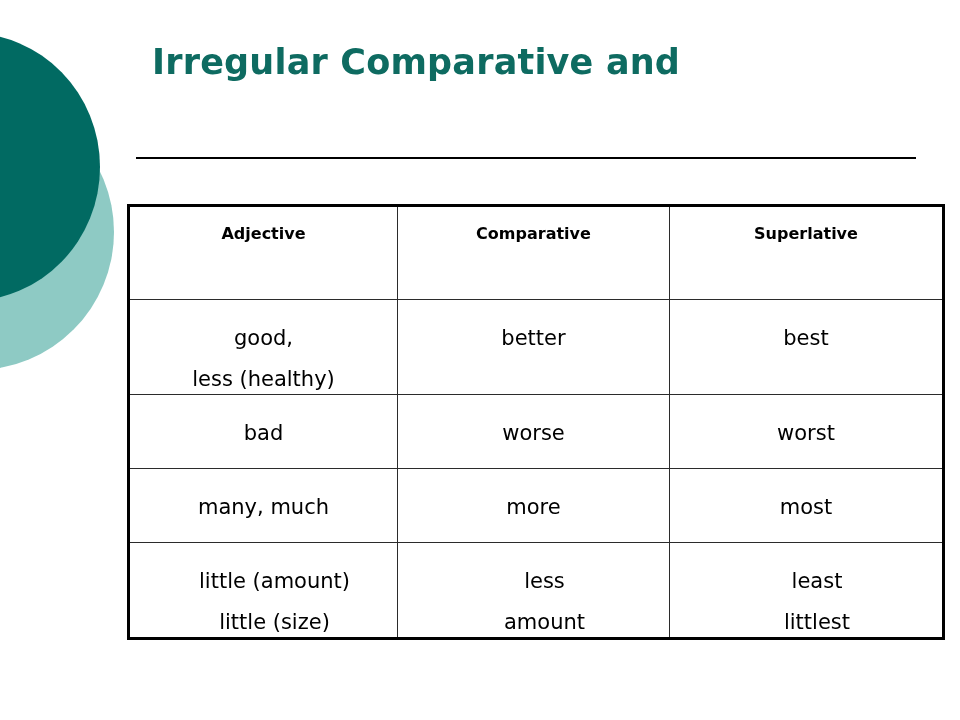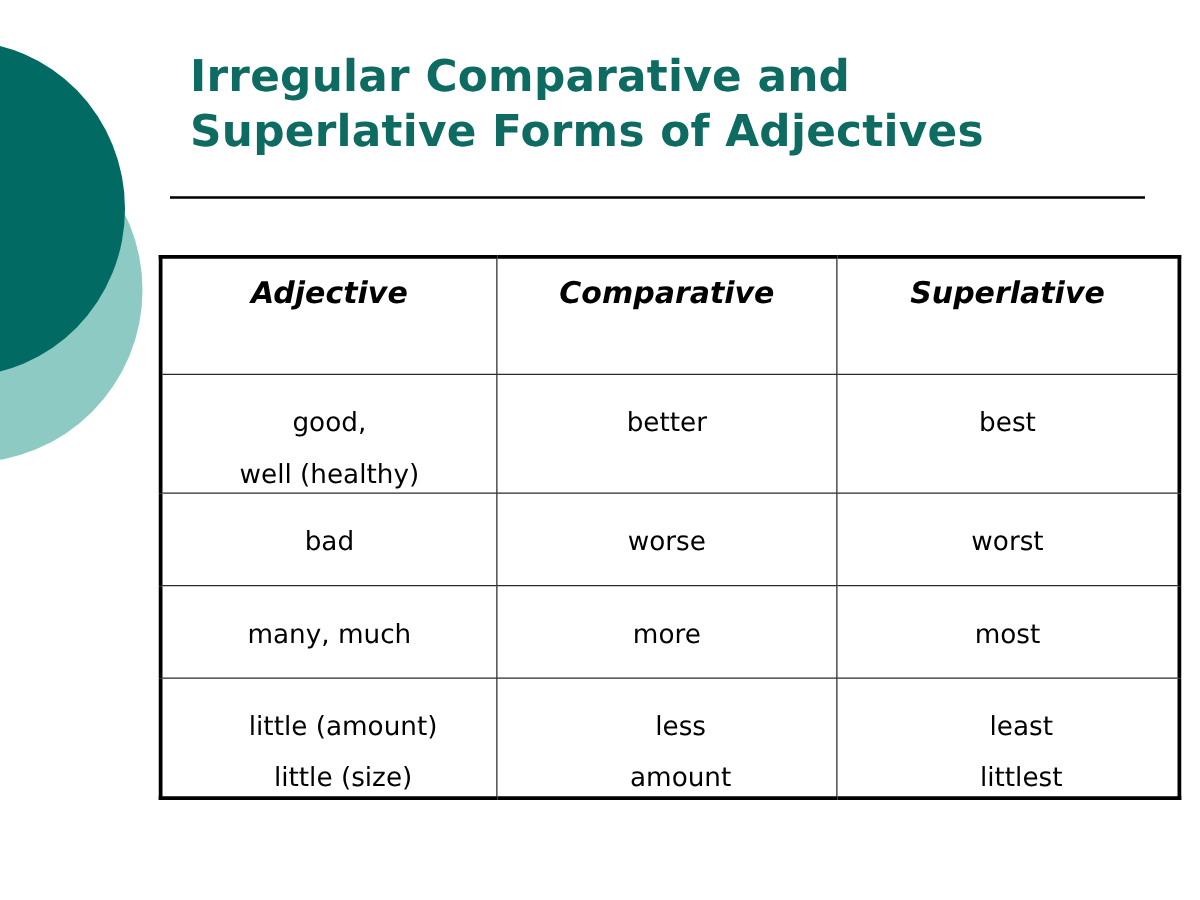--- a/index.html
+++ b/index.html
@@ -89,23 +89,22 @@
     text-align: center;
     padding: 12px 6px 0 6px;
     font-family: "DejaVu Sans", sans-serif;
     font-size: 21px;
     line-height: 30px;
     color: #000000;
     font-weight: normal;
   }
   .forms-table th {
     font-weight: bold;
-    font-size: 24px;
+    font-size: 16px;
     height: 80px;
-    font-style: italic;
   }
   .forms-table tbody tr { height: 74px; }
   .forms-table tbody tr.tall { height: 77px; }
 
   
   .forms-table thead th { border-top: 3px solid #000000; }
   .forms-table tr > *:first-child { border-left: 3px solid #000000; }
   .forms-table tr > *:last-child  { border-right: 3px solid #000000; }
   .forms-table tbody tr:last-child > * { border-bottom: 3px solid #000000; padding-left: 28px; }
 
@@ -115,21 +114,20 @@
 <body>
 
 <div class="deco-layer">
   <div class="circle circle-light"></div>
   <div class="circle circle-dark"></div>
 </div>
 
 <div class="title-block">
   <h1 class="slide-title">
     <span>Irregular Comparative and</span><br>
-    <span>Superlative Forms of Adjectives</span>
   </h1>
 </div>
 <div class="title-rule"></div>
 
 <table class="forms-table">
   <colgroup>
     <col class="c-adj">
     <col class="c-cmp">
     <col class="c-sup">
   </colgroup>
@@ -137,21 +135,21 @@
     <tr>
       <th>Adjective</th>
       <th>Comparative</th>
       <th>Superlative</th>
     </tr>
   </thead>
   <tbody>
     <tr>
       <td>
         <span class="cell-line">good,</span>
-        <span class="cell-line">well (healthy)</span>
+        <span class="cell-line">less (healthy)</span>
       </td>
       <td>
         <span class="cell-line">better</span>
       </td>
       <td>
         <span class="cell-line">best</span>
       </td>
     </tr>
     <tr>
       <td>

